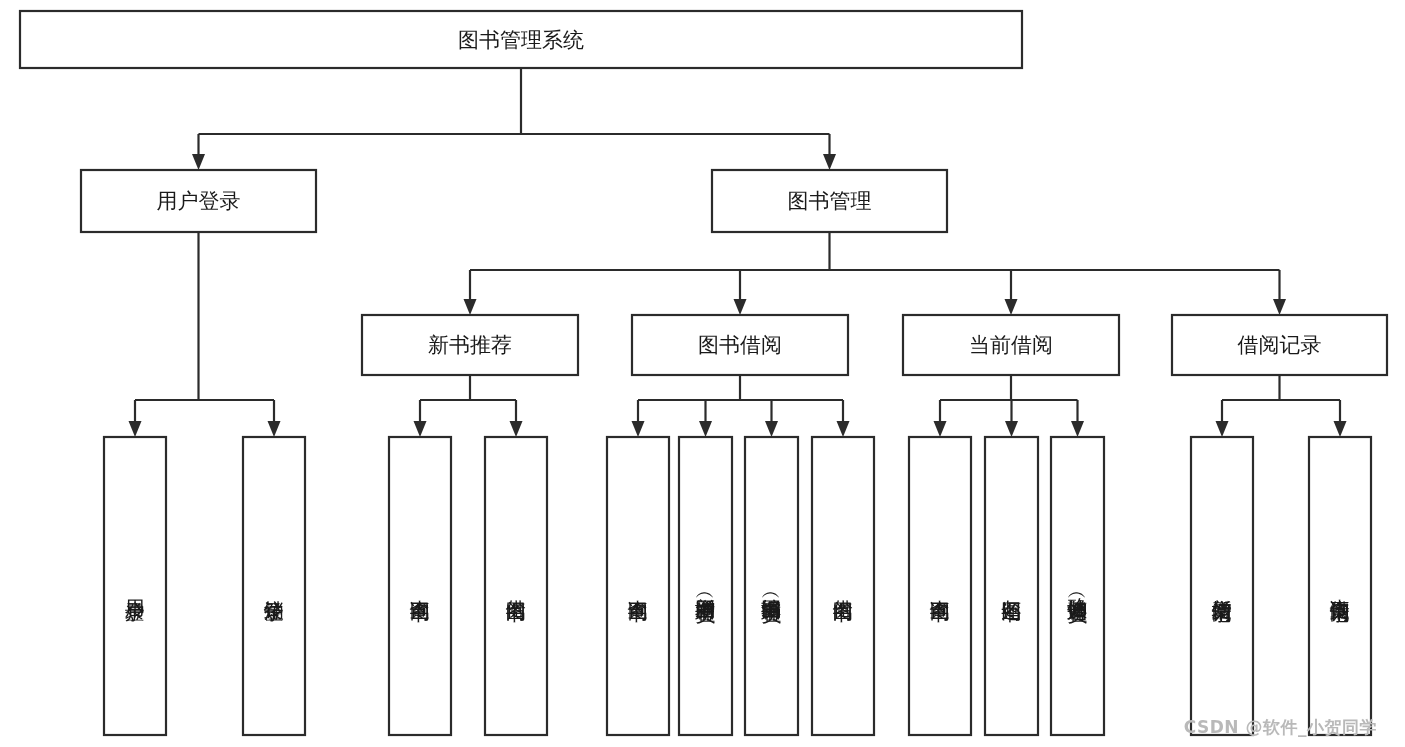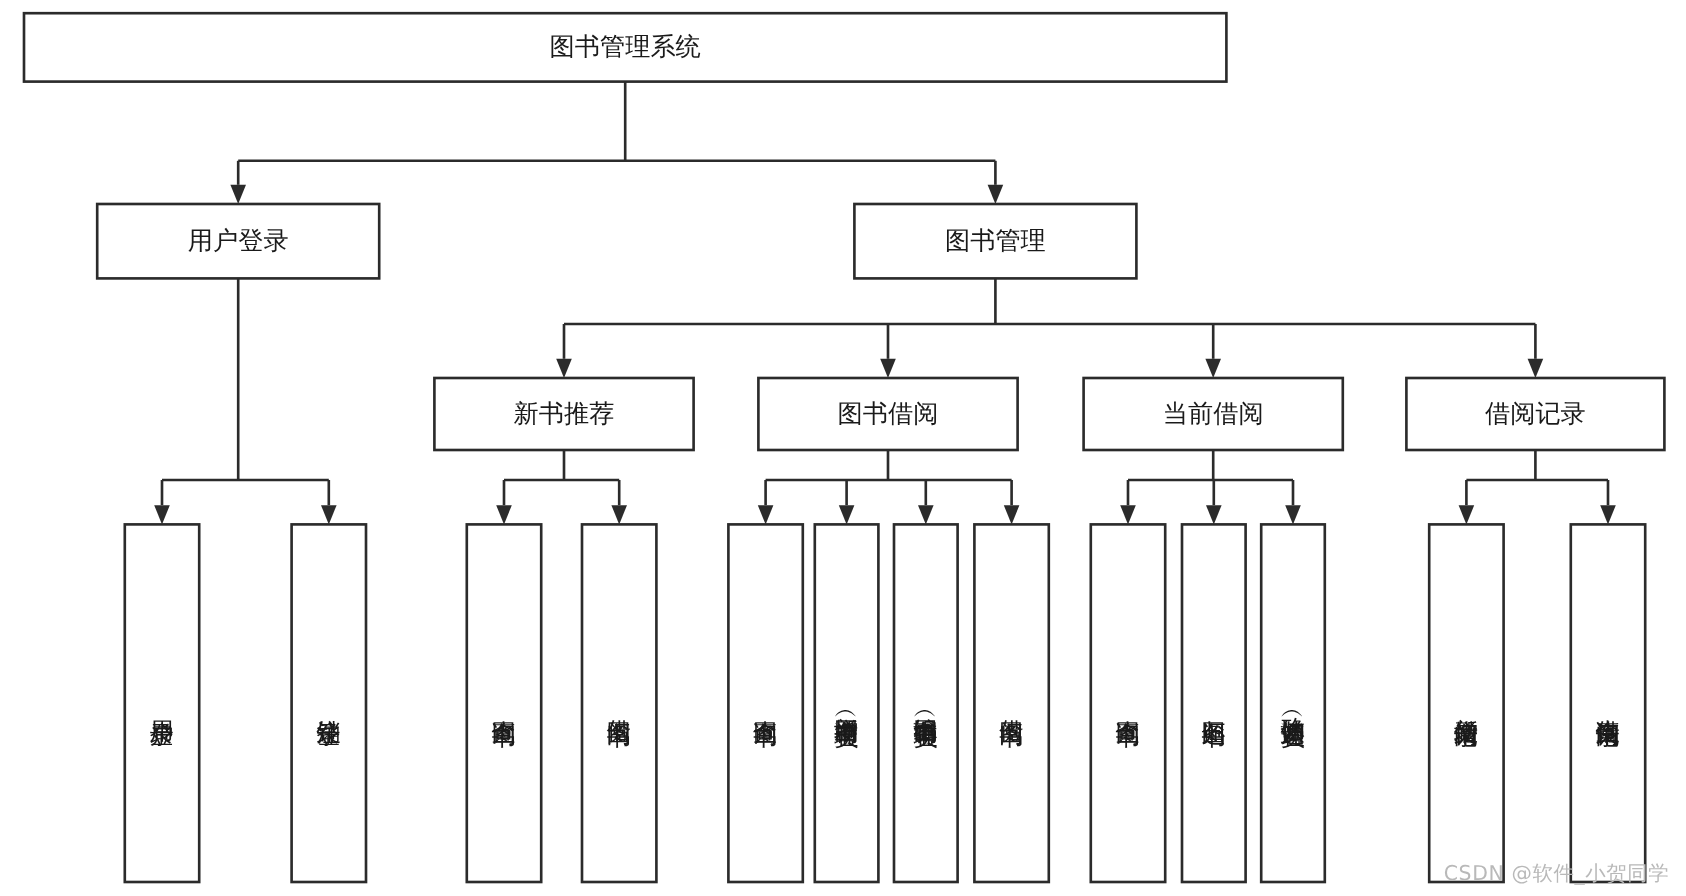--- a/index.html
+++ b/index.html
@@ -60,27 +60,28 @@
     display: flex;
     align-items: center;
     justify-content: center;
     text-align: center;
     white-space: nowrap;
     user-select: none;
     pointer-events: none;
   }
   .watermark {
     position: absolute;
-    right: 14px;
+    right: 28px;
     bottom: 8px;
     font-family: "DejaVu Sans", "Liberation Sans", sans-serif;
     font-size: 17px;
     color: #b9b9b9;
     white-space: nowrap;
     letter-spacing: 0.5px;
+    font-weight: bold;
   }
 </style>
 </head>
 <body>
 
 <div id="diagram-root">
 
   <svg id="tree-svg" viewBox="0 0 1405 747">
     <defs>
       <marker id="arrow" viewBox="0 0 12 14" refX="6" refY="13" markerWidth="12" markerHeight="14" orient="auto-start-reverse" markerUnits="userSpaceOnUse">

